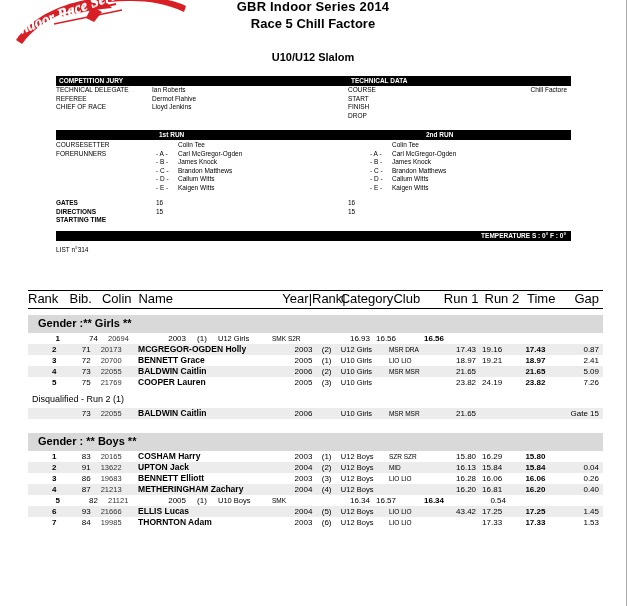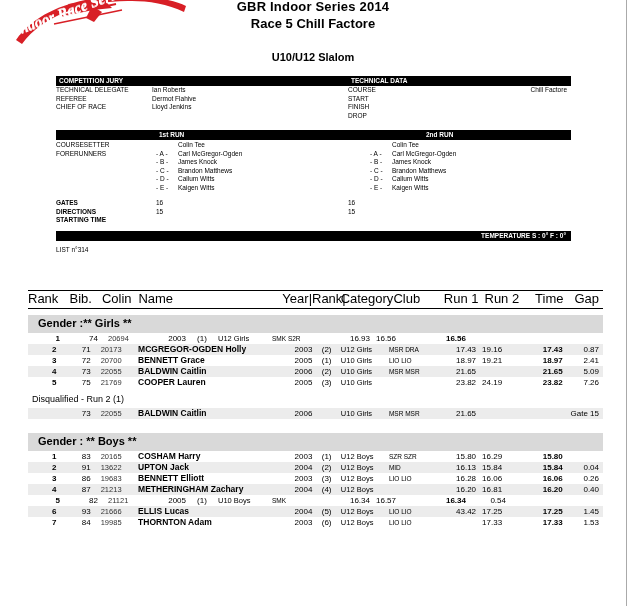--- a/index.html
+++ b/index.html
@@ -91,21 +91,21 @@
   .c-rank{width:32px;text-align:right;padding-right:4px;}
   .c-bib{width:34px;text-align:right;padding-right:6px;}
   .c-code{width:42px;text-align:left;padding-left:4px;}
   .c-name{width:160px;}
   .c-year{width:36px;text-align:right;}
   .c-rnk{width:32px;text-align:center;}
   .c-cat{width:54px;text-align:left;}
   .c-club{width:56px;text-align:left;}
   .c-run1{width:42px;text-align:right;padding-right:6px;}
   .c-run2{width:42px;text-align:left;padding-right:6px;}
-  .c-time{width:42px;text-align:right;padding-right:6px;}
+  .c-time{width:42px;padding-right:6px;}
   .c-gap{width:34px;text-align:right;padding-right:4px;}
   .gender{
     background:#d9d9d9;
     font-size:11px;font-weight:bold;
     padding:2px 4px 3px 10px;
     margin-top:6px;
     line-height:13px;
   }
   .row{
     display:flex;font-size:8px;line-height:11px;align-items:baseline;

